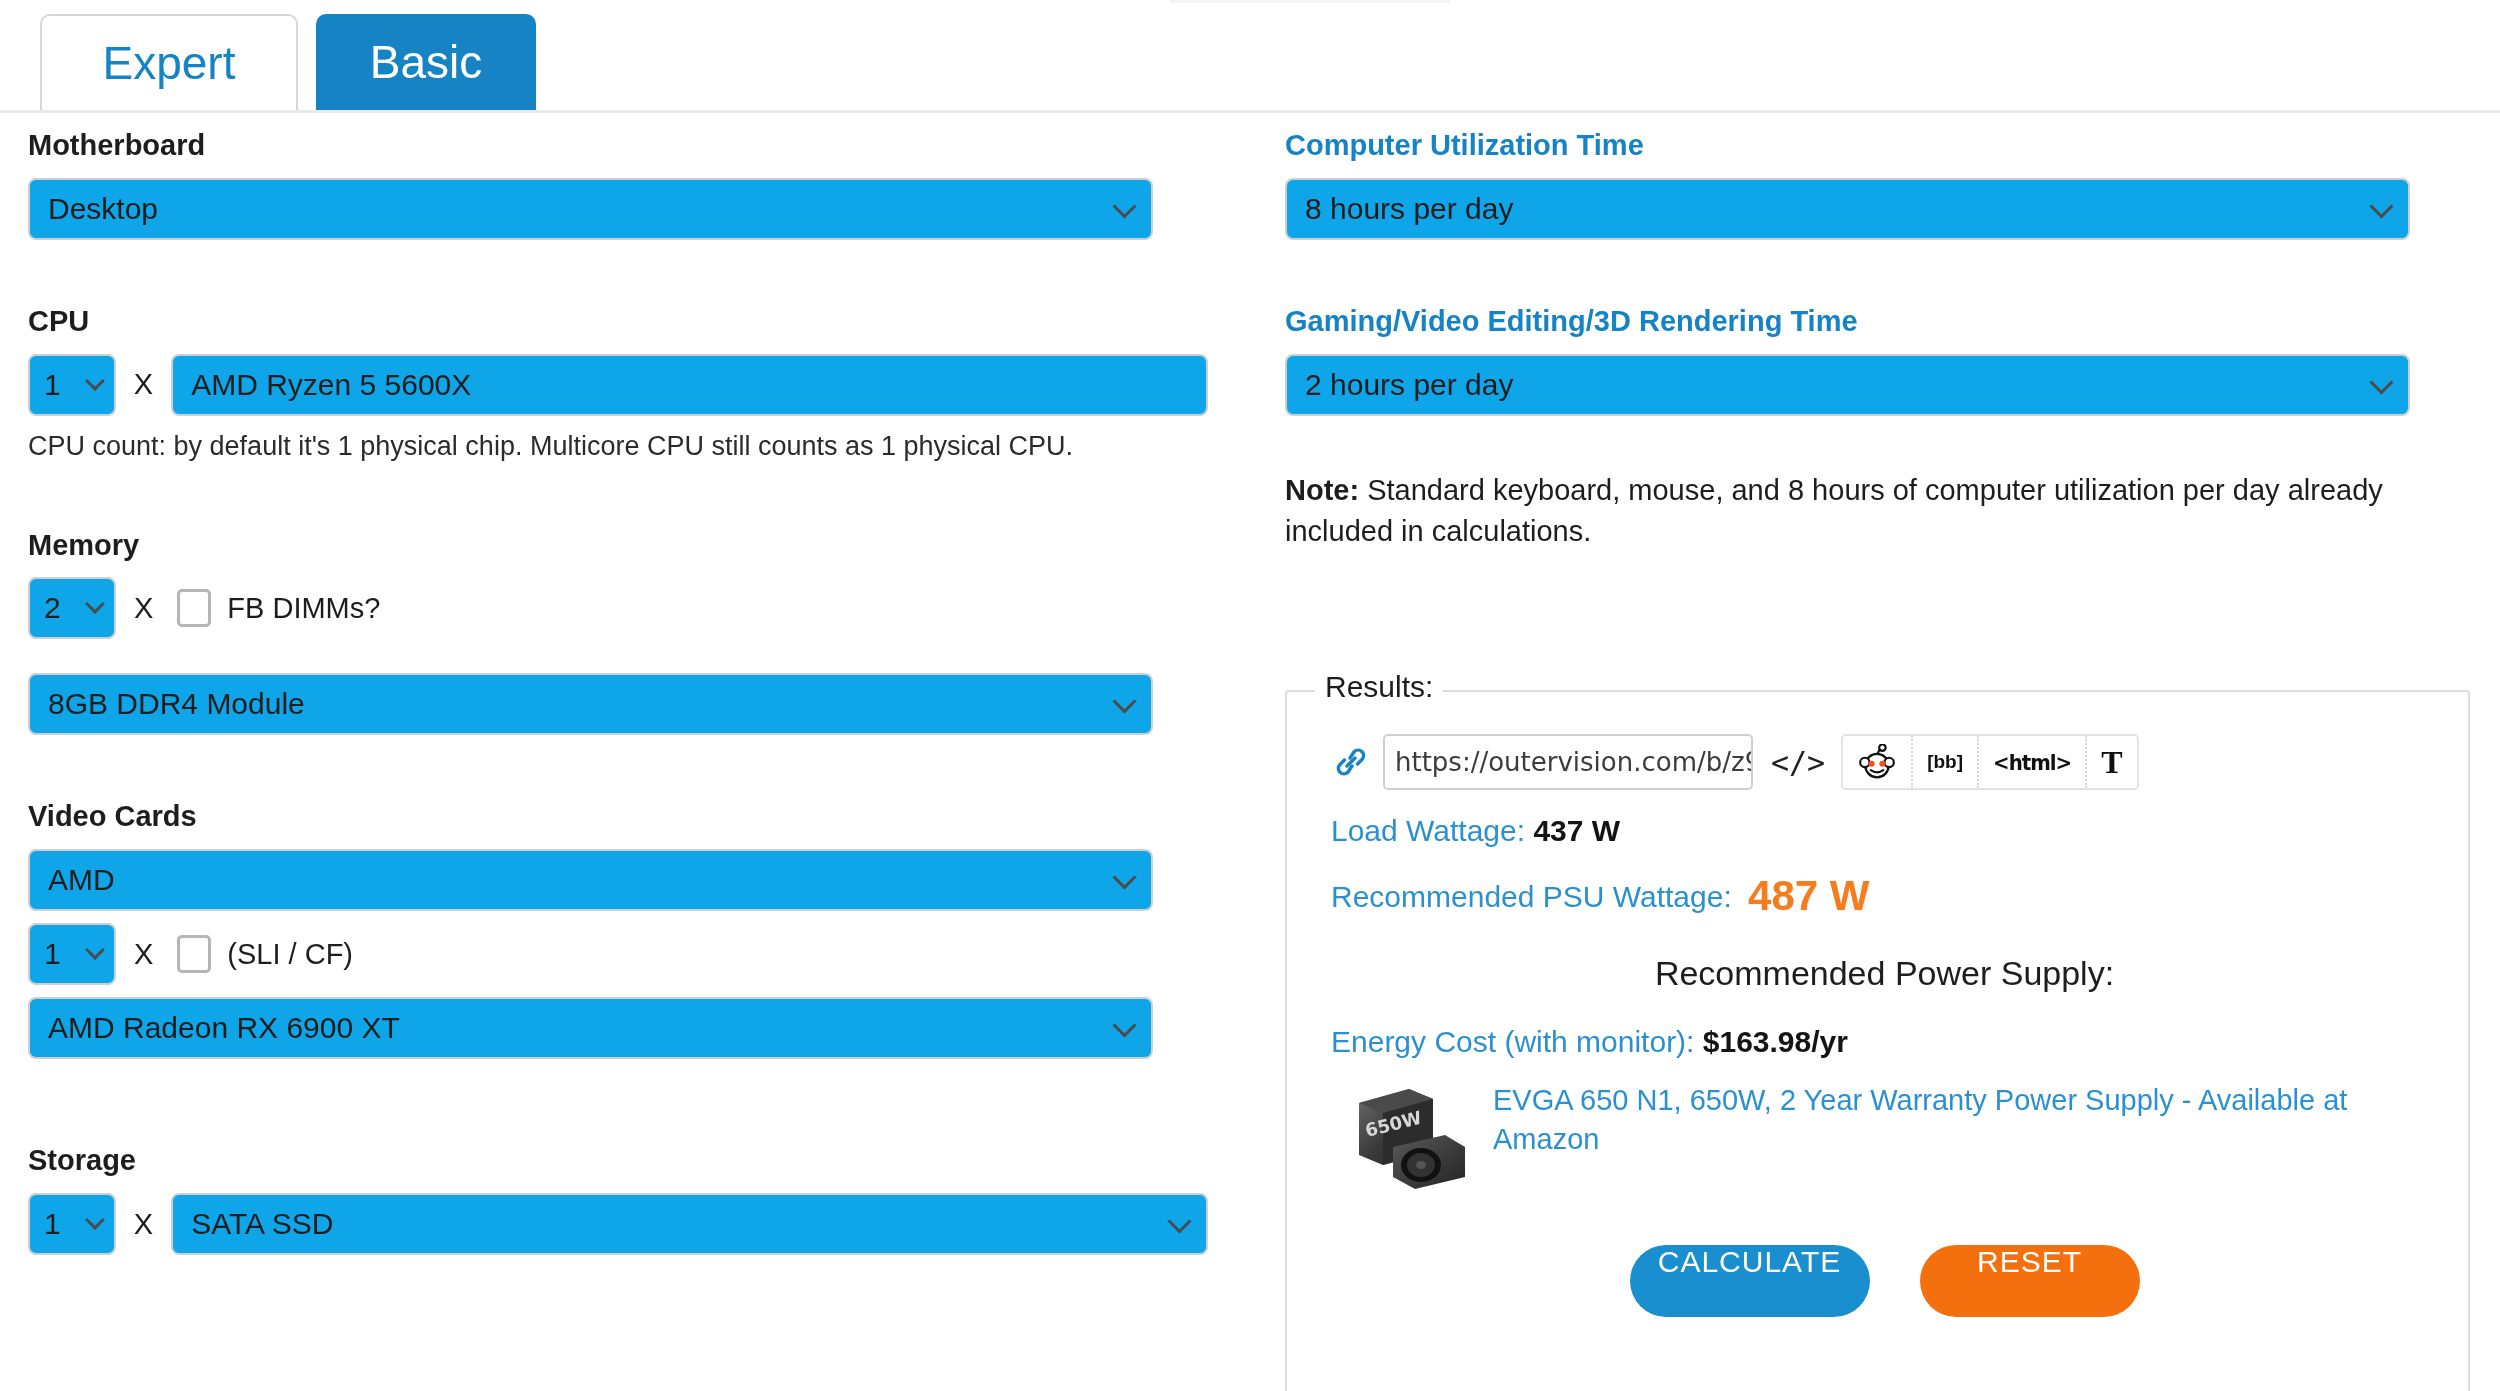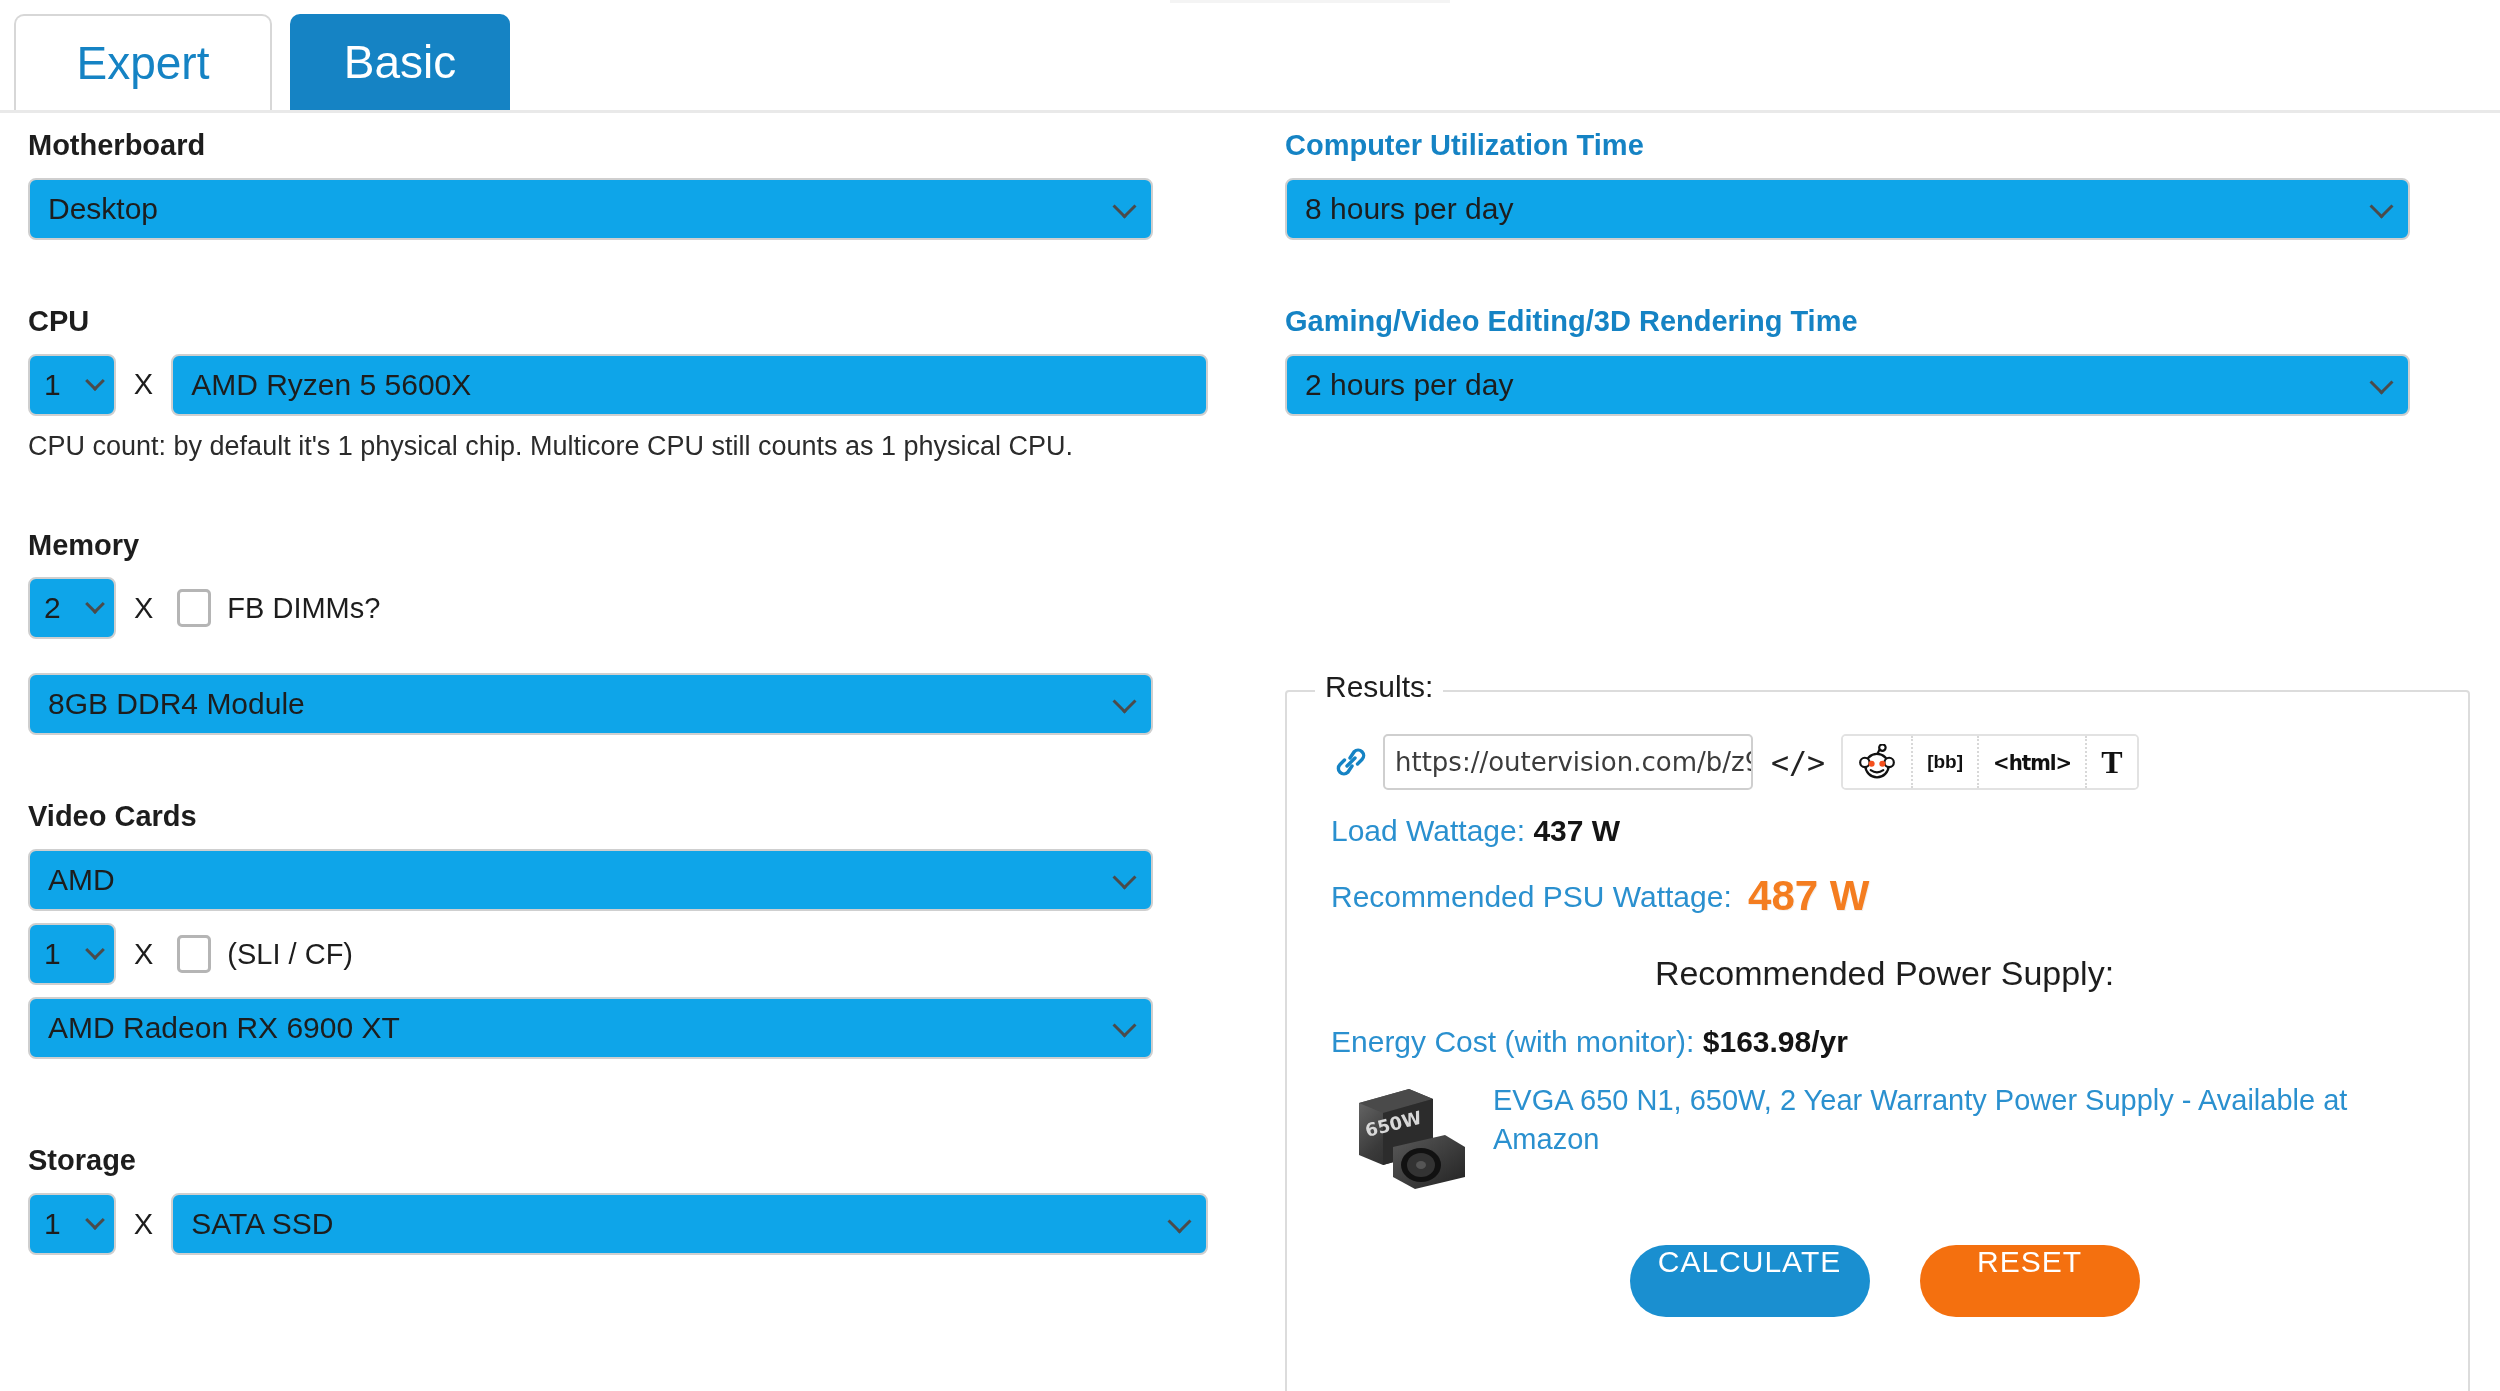--- a/index.html
+++ b/index.html
@@ -15,21 +15,21 @@
 
   
   .tabbar {
     position: absolute; left: 0; top: 0; width: 2500px; height: 113px;
     border-bottom: 3px solid #e9e9e9;
   }
   .tab {
     position: absolute; top: 14px; height: 96px;
     display: flex; align-items: center; justify-content: center;
     font-size: 46px; letter-spacing: 0px;
-    cursor: pointer; user-select: none;
+    cursor: pointer; user-select: none; margin-left: 26px;
   }
   .tab-expert {
     left: 14px; width: 258px;
     background: #ffffff;
     color: #1583c4;
     border: 2px solid #d7d7d7;
     border-bottom: none;
     border-radius: 10px 10px 0 0;
   }
   .tab-basic {
@@ -299,20 +299,23 @@
     <div class="gap-lg"></div>
 
     <div class="fld-label-blue">Gaming/Video Editing/3D Rendering Time</div>
     <div class="ctl ctl-full">
       <span>2 hours per day</span>
       <span class="chev"></span>
     </div>
 
     <div class="gap-md"></div>
 
+    <div class="note">
+      <b>Note:</b><span> Standard keyboard, mouse, and 8 hours of computer utilization per day already included in calculations.</span>
+    </div>
 
   </div>
 
   <div class="results">
     <div class="results-legend">Results:</div>
 
     <div class="results-inner">
 
       <div class="share-row">
         <span class="link-icon">

